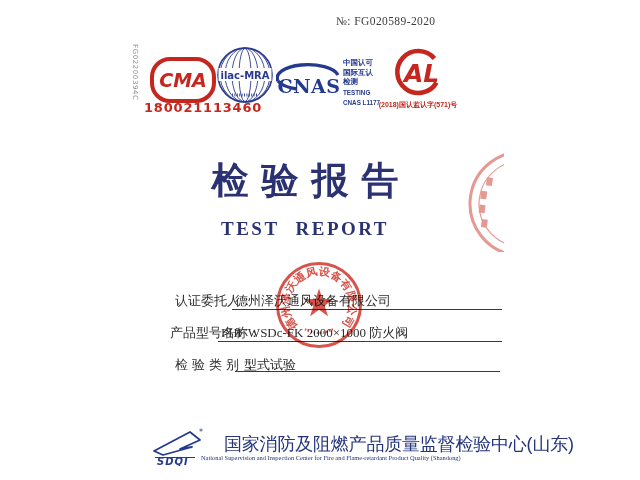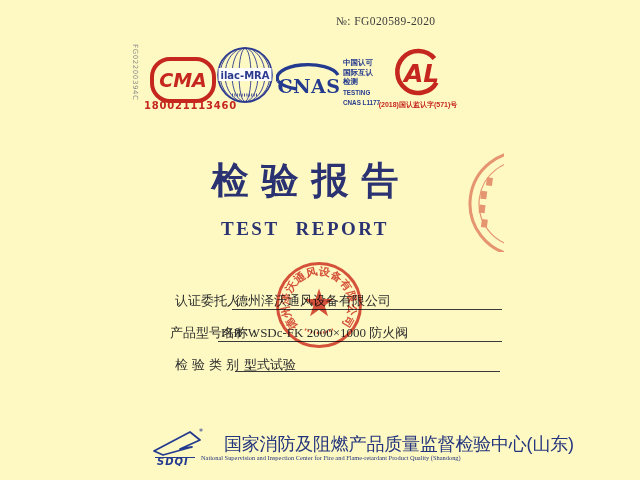--- a/index.html
+++ b/index.html
@@ -1,33 +1,33 @@
 <!DOCTYPE html>
 <html><head>
 <meta charset="utf-8">
 <style>
   html,body{margin:0;padding:0;background:#e8e8e8;}
   #canvas{
-    position:relative;width:640px;height:480px;background:#fef9c3;
+    position:relative;width:640px;height:480px;background:#ffffff;
     overflow:hidden;font-family:"Liberation Serif",serif;
   }
   .abs{position:absolute;}
   
   .report-no{top:15px;left:336px;font-size:11.5px;color:#3c3c3c;letter-spacing:.4px;}
   .side-code{
     top:44px;left:131px;height:72px;writing-mode:vertical-rl;
     font-family:"DejaVu Sans",sans-serif;font-size:7px;color:#8c8c8c;letter-spacing:.6px;
   }
   
   .cma-box{top:57px;left:150px;width:58px;height:38px;border:4px solid #c5271e;
     border-radius:20px;display:flex;align-items:center;justify-content:center;}
   .cma-text{font-family:"DejaVu Sans",sans-serif;font-weight:900;font-style:italic;
     font-size:19px;color:#c5271e;letter-spacing:0;}
   .cma-number{top:100px;left:144px;width:72px;text-align:center;
-    font-family:"DejaVu Sans",sans-serif;font-size:10px;font-weight:700;color:#c5271e;letter-spacing:.8px;}
+    font-family:"DejaVu Sans",sans-serif;font-size:13px;font-weight:700;color:#c5271e;letter-spacing:.8px;}
   
   .ilac-box{top:46px;left:216px;width:58px;height:58px;}
   
   .cnas-box{top:56px;left:276px;width:64px;height:44px;}
   .cnas-side{top:58px;left:343px;width:50px;color:#243a8f;
     font-family:"Liberation Sans",sans-serif;}
   .cnas-side .zh{font-size:7.5px;font-weight:700;line-height:9.5px;}
   .cnas-side .en{font-size:6.3px;font-weight:700;line-height:8.5px;margin-top:2px;}
   
   .cal-box{top:48px;left:392px;width:52px;height:50px;}

